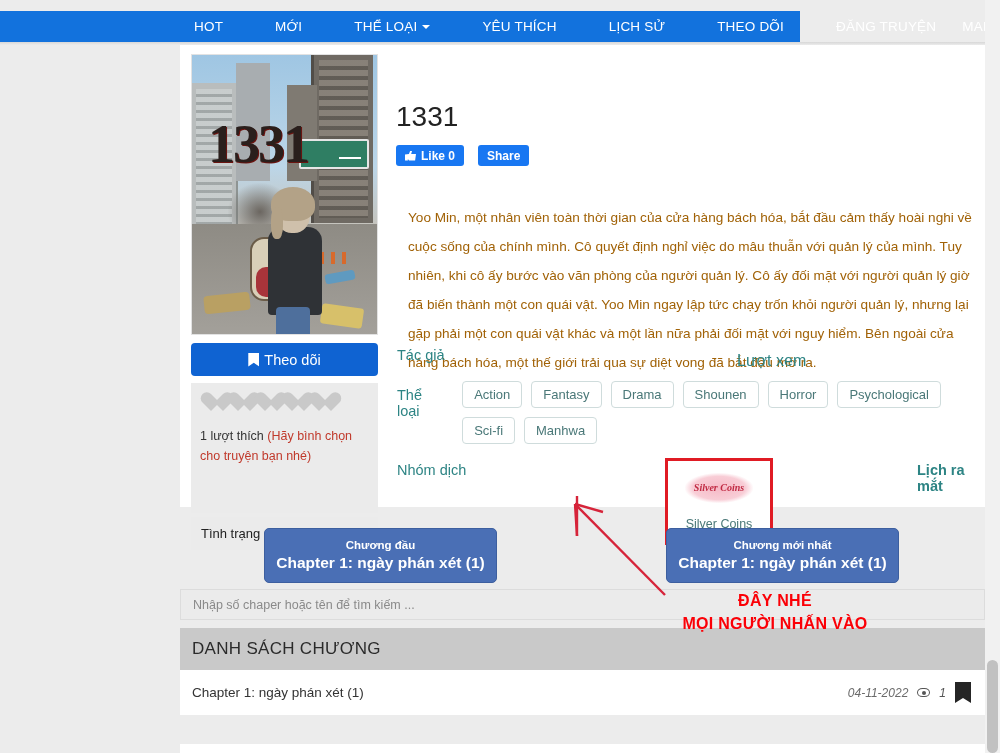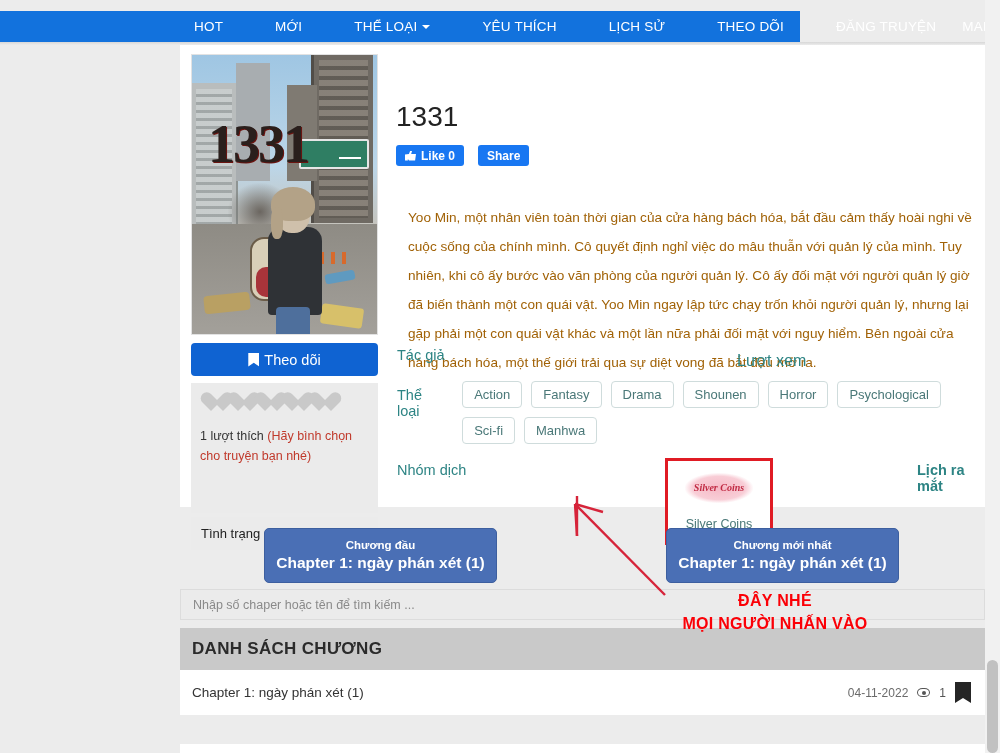--- a/index.html
+++ b/index.html
@@ -188,28 +188,28 @@
     position:absolute; top:589px; left:180px; width:805px; height:31px;
     background:#ebebeb; border:1px solid #dcdcdc; padding:0 12px;
     font-size:12.5px; color:#7a7a7a; font-family:"Liberation Sans",sans-serif;
   }
   .search-input::placeholder { color:#8a8a8a; }
 
   
   .chaplist { position:absolute; top:628px; left:180px; width:805px; background:#fff; }
   .chaplist-head {
     height:42px; background:#c9c9c9; display:flex; align-items:center;
-    padding-left:12px; font-size:17px; font-weight:bold; color:#2b2b2b; letter-spacing:.3px;
+    padding-left:12px; font-size:17px; font-weight:normal; color:#2b2b2b; letter-spacing:.3px;
   }
   .chap-row {
     height:46px; display:flex; align-items:center; padding:0 14px 0 12px;
     border-bottom:1px solid #ececec; background:#fff;
   }
   .chap-name { font-size:13.5px; color:#333; cursor:pointer; }
-  .chap-right { margin-left:auto; display:flex; align-items:center; gap:9px; }
+  .chap-right { margin-left:auto; display:flex; align-items:center; gap:9px;font-style:italic; }
   .chap-date { font-size:12px; color:#6b6b6b; }
   .eye { display:inline-block; width:13px; height:9px; border:1.4px solid #555;
          border-radius:50% 50% 50% 50%/60% 60% 60% 60%; position:relative; }
   .eye::after { content:""; position:absolute; left:4px; top:2px; width:4px; height:4px;
          background:#555; border-radius:50%; }
   .chap-views { font-size:12px; color:#555; }
   .chap-bm { display:inline-block; width:16px; height:21px; background:#252525;
              clip-path: polygon(0 0,100% 0,100% 100%,50% 76%,0 100%); cursor:pointer; }
 
   .bottom-panel { position:absolute; top:744px; left:180px; width:805px; height:9px;

